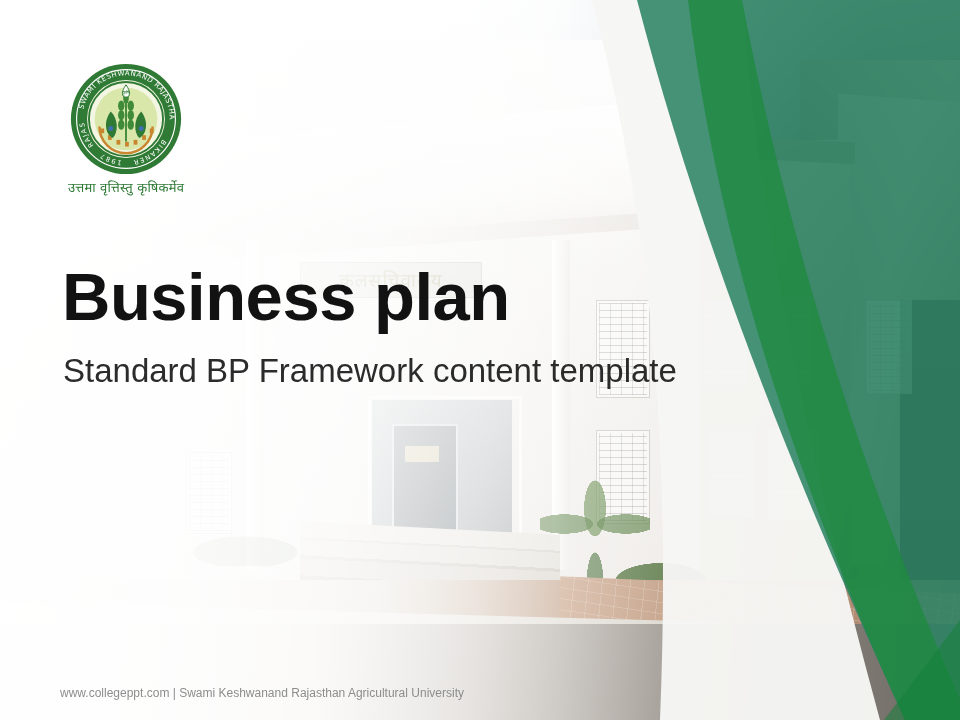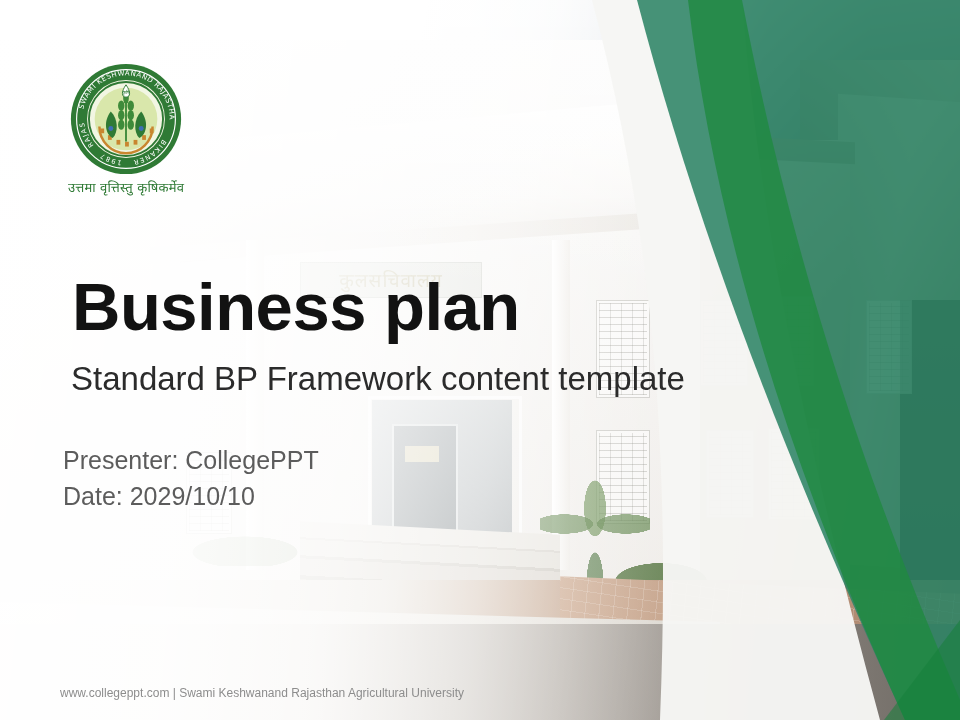--- a/index.html
+++ b/index.html
@@ -215,31 +215,31 @@
     color: #2f7a35;
     font-size: 13px;
     font-family: "DejaVu Sans", sans-serif;
     letter-spacing: 0.2px;
     white-space: nowrap;
   }
 
   .title {
     position: absolute;
     left: 62px; top: 263px;
-    margin: 10px;
+    margin: 0;
     font-size: 67px;
     font-weight: bold;
     color: #121212;
     letter-spacing: -0.5px;
     line-height: 1;
   }
   .subtitle {
     position: absolute;
     left: 63px; top: 352px;
-    margin: 8px;
+    margin: 0;
     font-size: 33px;
     font-weight: normal;
     color: #2b2b2b;
     line-height: 1.15;
   }
   .meta {
     position: absolute;
     left: 63px; top: 442px;
     color: #5c5c5c;
     font-size: 25px;
@@ -373,20 +373,16 @@
       <path d="M 60 24 C 55 31, 55 37, 60 37 C 65 37, 65 31, 60 24 Z" fill="#ffffff" stroke="#2f7a35" stroke-width="1"></path>
 
       <text x="60" y="34" text-anchor="middle" font-size="5" fill="#2f7a35" font-family="DejaVu Sans, sans-serif">कृषि</text>
     </svg>
     <div class="logo-motto">उत्तमा वृत्तिस्तु कृषिकर्मेव</div>
   </div>
 
   <h1 class="title">Business plan</h1>
   <h2 class="subtitle">Standard BP Framework content template</h2>
 
-  <div class="meta">
-    <div>Presenter: CollegePPT</div>
-    <div>Date: 2029/10/10</div>
-  </div>
 
   <div class="footer">www.collegeppt.com | Swami Keshwanand Rajasthan Agricultural University</div>
 
 </div>
 
 </body></html>

